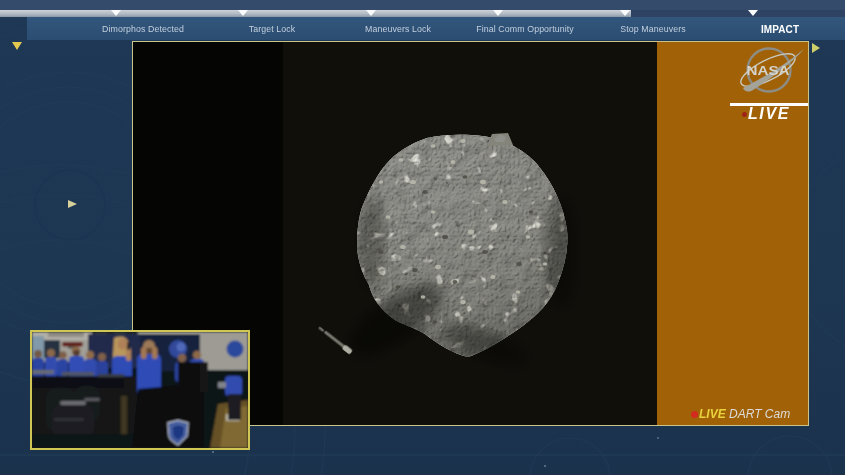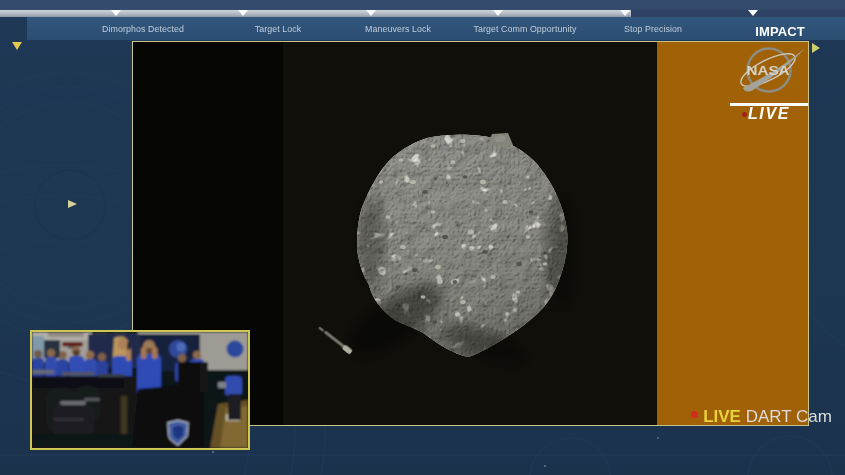--- a/index.html
+++ b/index.html
@@ -10,42 +10,42 @@
   #topstrip{left:0;top:0;width:845px;height:9.5px;background:#344b6b;}
   #pbarbg{left:0;top:9.5px;width:845px;height:7.5px;background:#2e4363;}
   #pbar{left:0;top:9.5px;width:631px;height:7.5px;
     background:linear-gradient(#cdd3d9,#b2bac3 55%,#99a5b2 85%,#8794a3);}
   .tri{width:0;height:0;border-left:5px solid transparent;
     border-right:5px solid transparent;border-top:6.5px solid #fbfcfd;top:10px;}
   #labelbar{left:0;top:17px;width:845px;height:23px;
     background:linear-gradient(#33567c,#2b4d72);margin-left:27px;}
   .lab{position:absolute;top:7px;transform:translateX(-50%);
     font-size:8.8px;color:#c2cfdd;white-space:nowrap;letter-spacing:0.1px;}
-  .lab.b{color:#fff;font-weight:bold;font-size:13px;}
+  .lab.b{color:#fff;font-weight:bold;font-size:10px;}
   
   .gold{width:0;height:0;}
   #g1{left:12px;top:42px;border-left:5px solid transparent;
      border-right:5px solid transparent;border-top:8px solid #e3c94f;}
   #g2{left:812px;top:43px;border-top:5px solid transparent;
      border-bottom:5px solid transparent;border-left:8px solid #cdd06a;}
   #g3{left:68px;top:200px;border-top:4.5px solid transparent;
      border-bottom:4.5px solid transparent;border-left:9px solid #d6d09a;}
   
   #frame{left:132px;top:41px;width:675px;height:383px;
     border:1.5px solid #c9c489;background:#a16207;}
   #vidlight{left:150px;top:0px;width:374px;height:383px;background:#100f0a;}
   #vidmid{left:0px;top:0px;width:150px;height:383px;background:#050504;}
   
   #nasabox{left:607px;top:5px;width:66px;height:46px;}
   #liveline{left:597px;top:61px;width:78px;height:2.5px;background:#fdfdfd;}
   #livetxt{left:615px;top:63px;font-size:16px;font-weight:bold;
     font-style:italic;color:#fff;letter-spacing:1.6px;}
   #livedot{left:609px;top:70px;width:5px;height:5px;border-radius:50%;background:#a02318;}
   
-  #dartcam{left:556px;top:365px;font-size:17px;color:#dcdcdc;white-space:nowrap;}
+  #dartcam{left:556px;top:365px;font-size:12px;color:#dcdcdc;white-space:nowrap;font-style:italic;}
   #dartcam b{color:#e8d23c;font-weight:bold;}
   #dartdot{left:558px;top:369px;width:7px;height:7px;border-radius:50%;background:#d42b20;}
   
   #pip{left:30px;top:330px;width:216px;height:116px;border:2px solid #cfc654;
     background:#15171b;overflow:hidden;}
 </style>
 </head>
 <body>
 <div id="stage">
 
@@ -83,24 +83,24 @@
   <div class="abs" id="pbarbg"></div>
   <div class="abs" id="pbar"></div>
   <div class="abs tri" style="left:111px"></div>
   <div class="abs tri" style="left:238px"></div>
   <div class="abs tri" style="left:366px"></div>
   <div class="abs tri" style="left:493px"></div>
   <div class="abs tri" style="left:620px"></div>
   <div class="abs tri" style="left:748px"></div>
   <div class="abs" id="labelbar">
     <span class="lab" style="left:116px">Dimorphos Detected</span>
-    <span class="lab" style="left:251px">Target Lock</span>
+    <span class="lab" style="left:245px">Target Lock</span>
     <span class="lab" style="left:371px">Maneuvers Lock</span>
-    <span class="lab" style="left:498px">Target Comm Opportunity</span>
-    <span class="lab" style="left:626px">Stop Precision</span>
+    <span class="lab" style="left:498px">Final Comm Opportunity</span>
+    <span class="lab" style="left:626px">Stop Maneuvers</span>
     <span class="lab b" style="left:753px">IMPACT</span>
   </div>
 
   <div class="abs gold" id="g1"></div>
   <div class="abs gold" id="g2"></div>
   <div class="abs gold" id="g3"></div>
 
   <div class="abs" id="frame">
     <div class="abs" id="vidlight"></div>
     <div class="abs" id="vidmid"></div>

